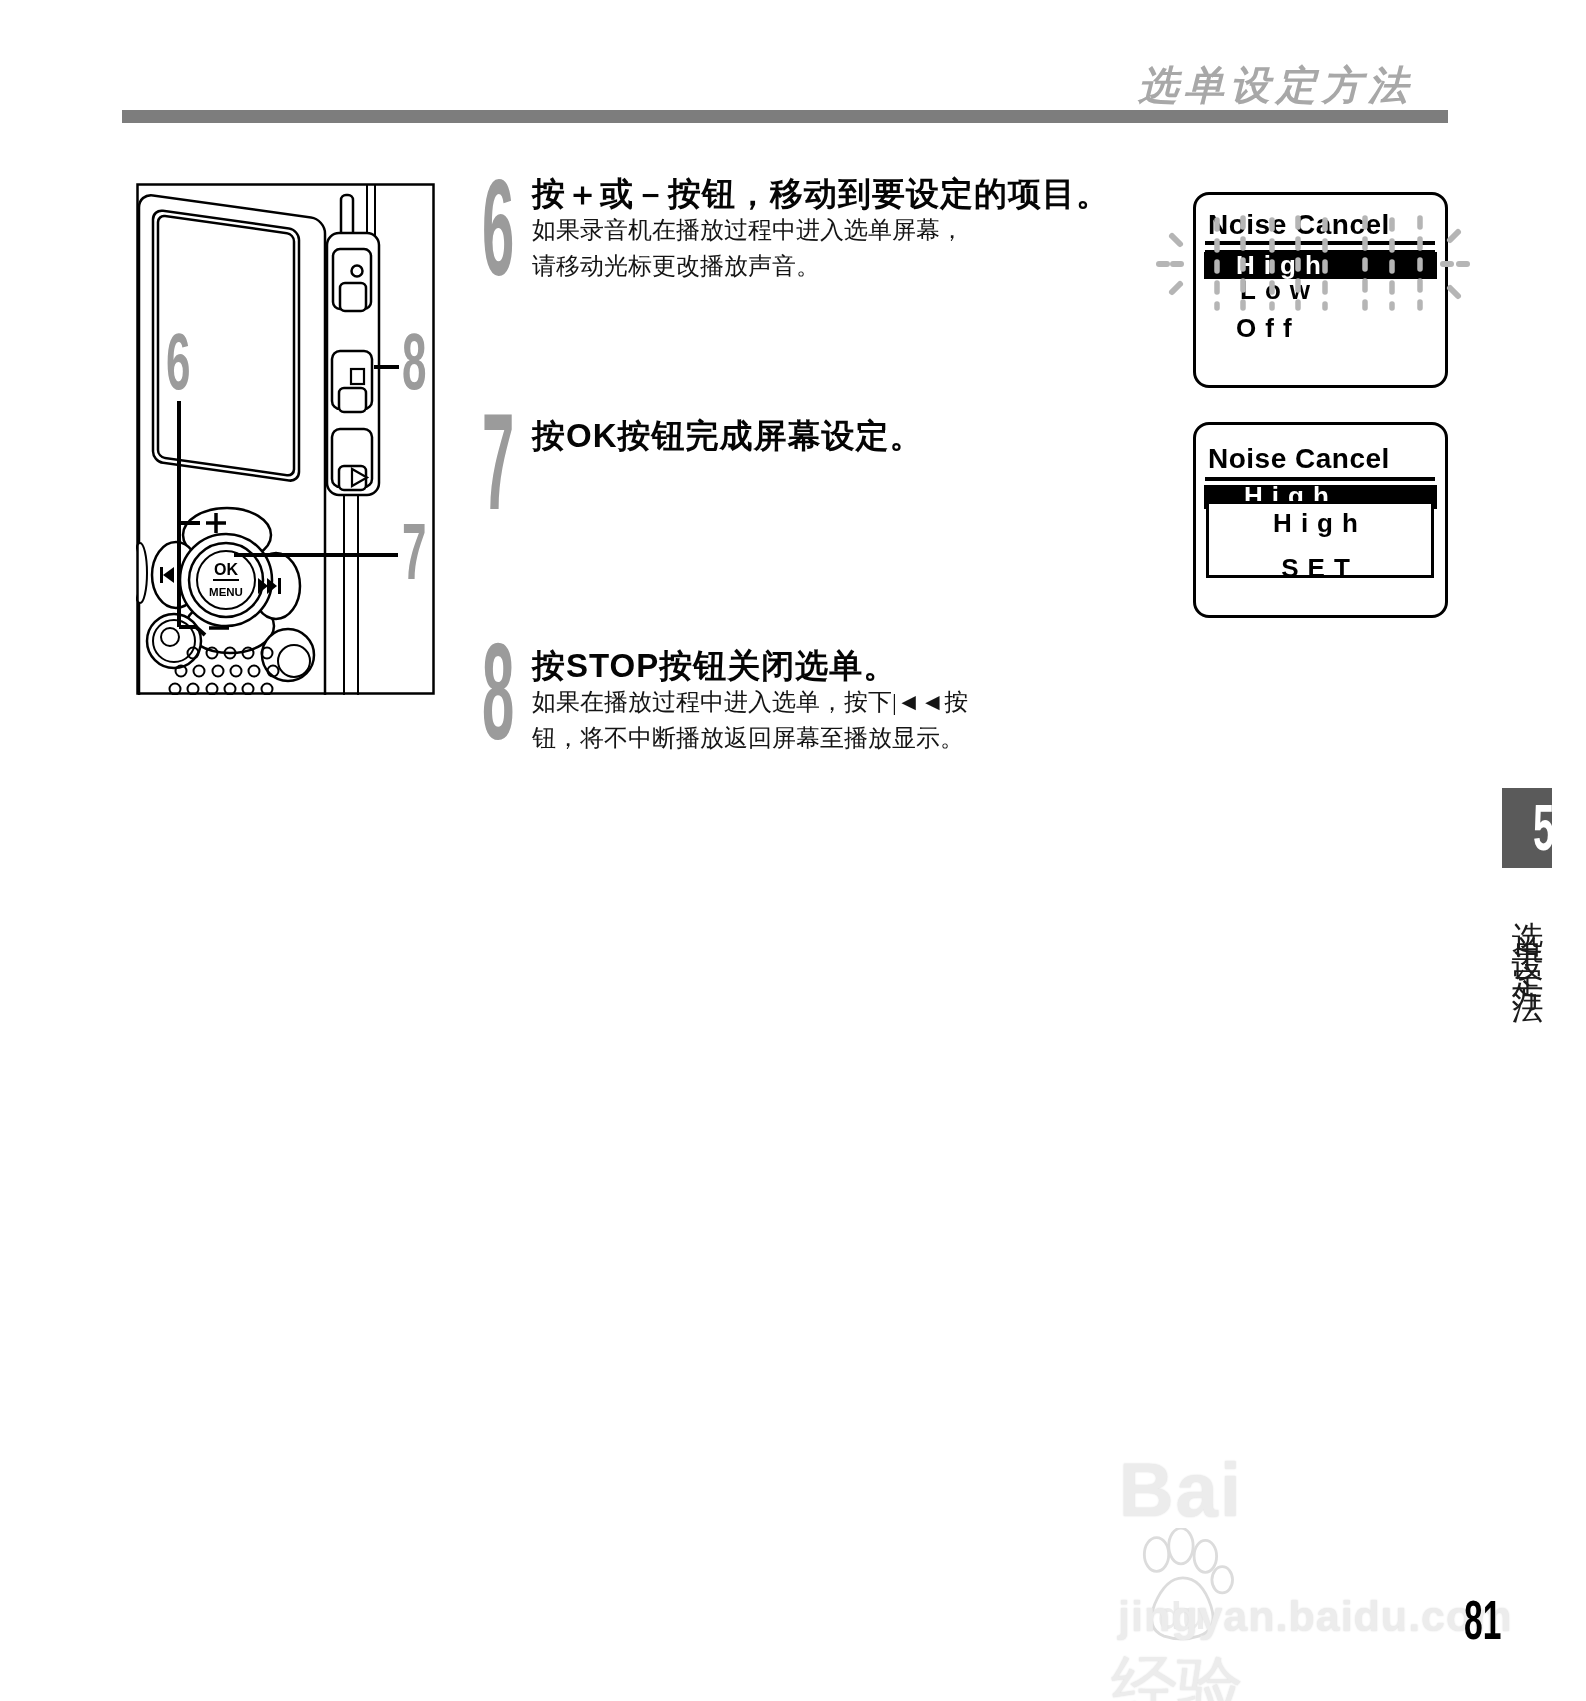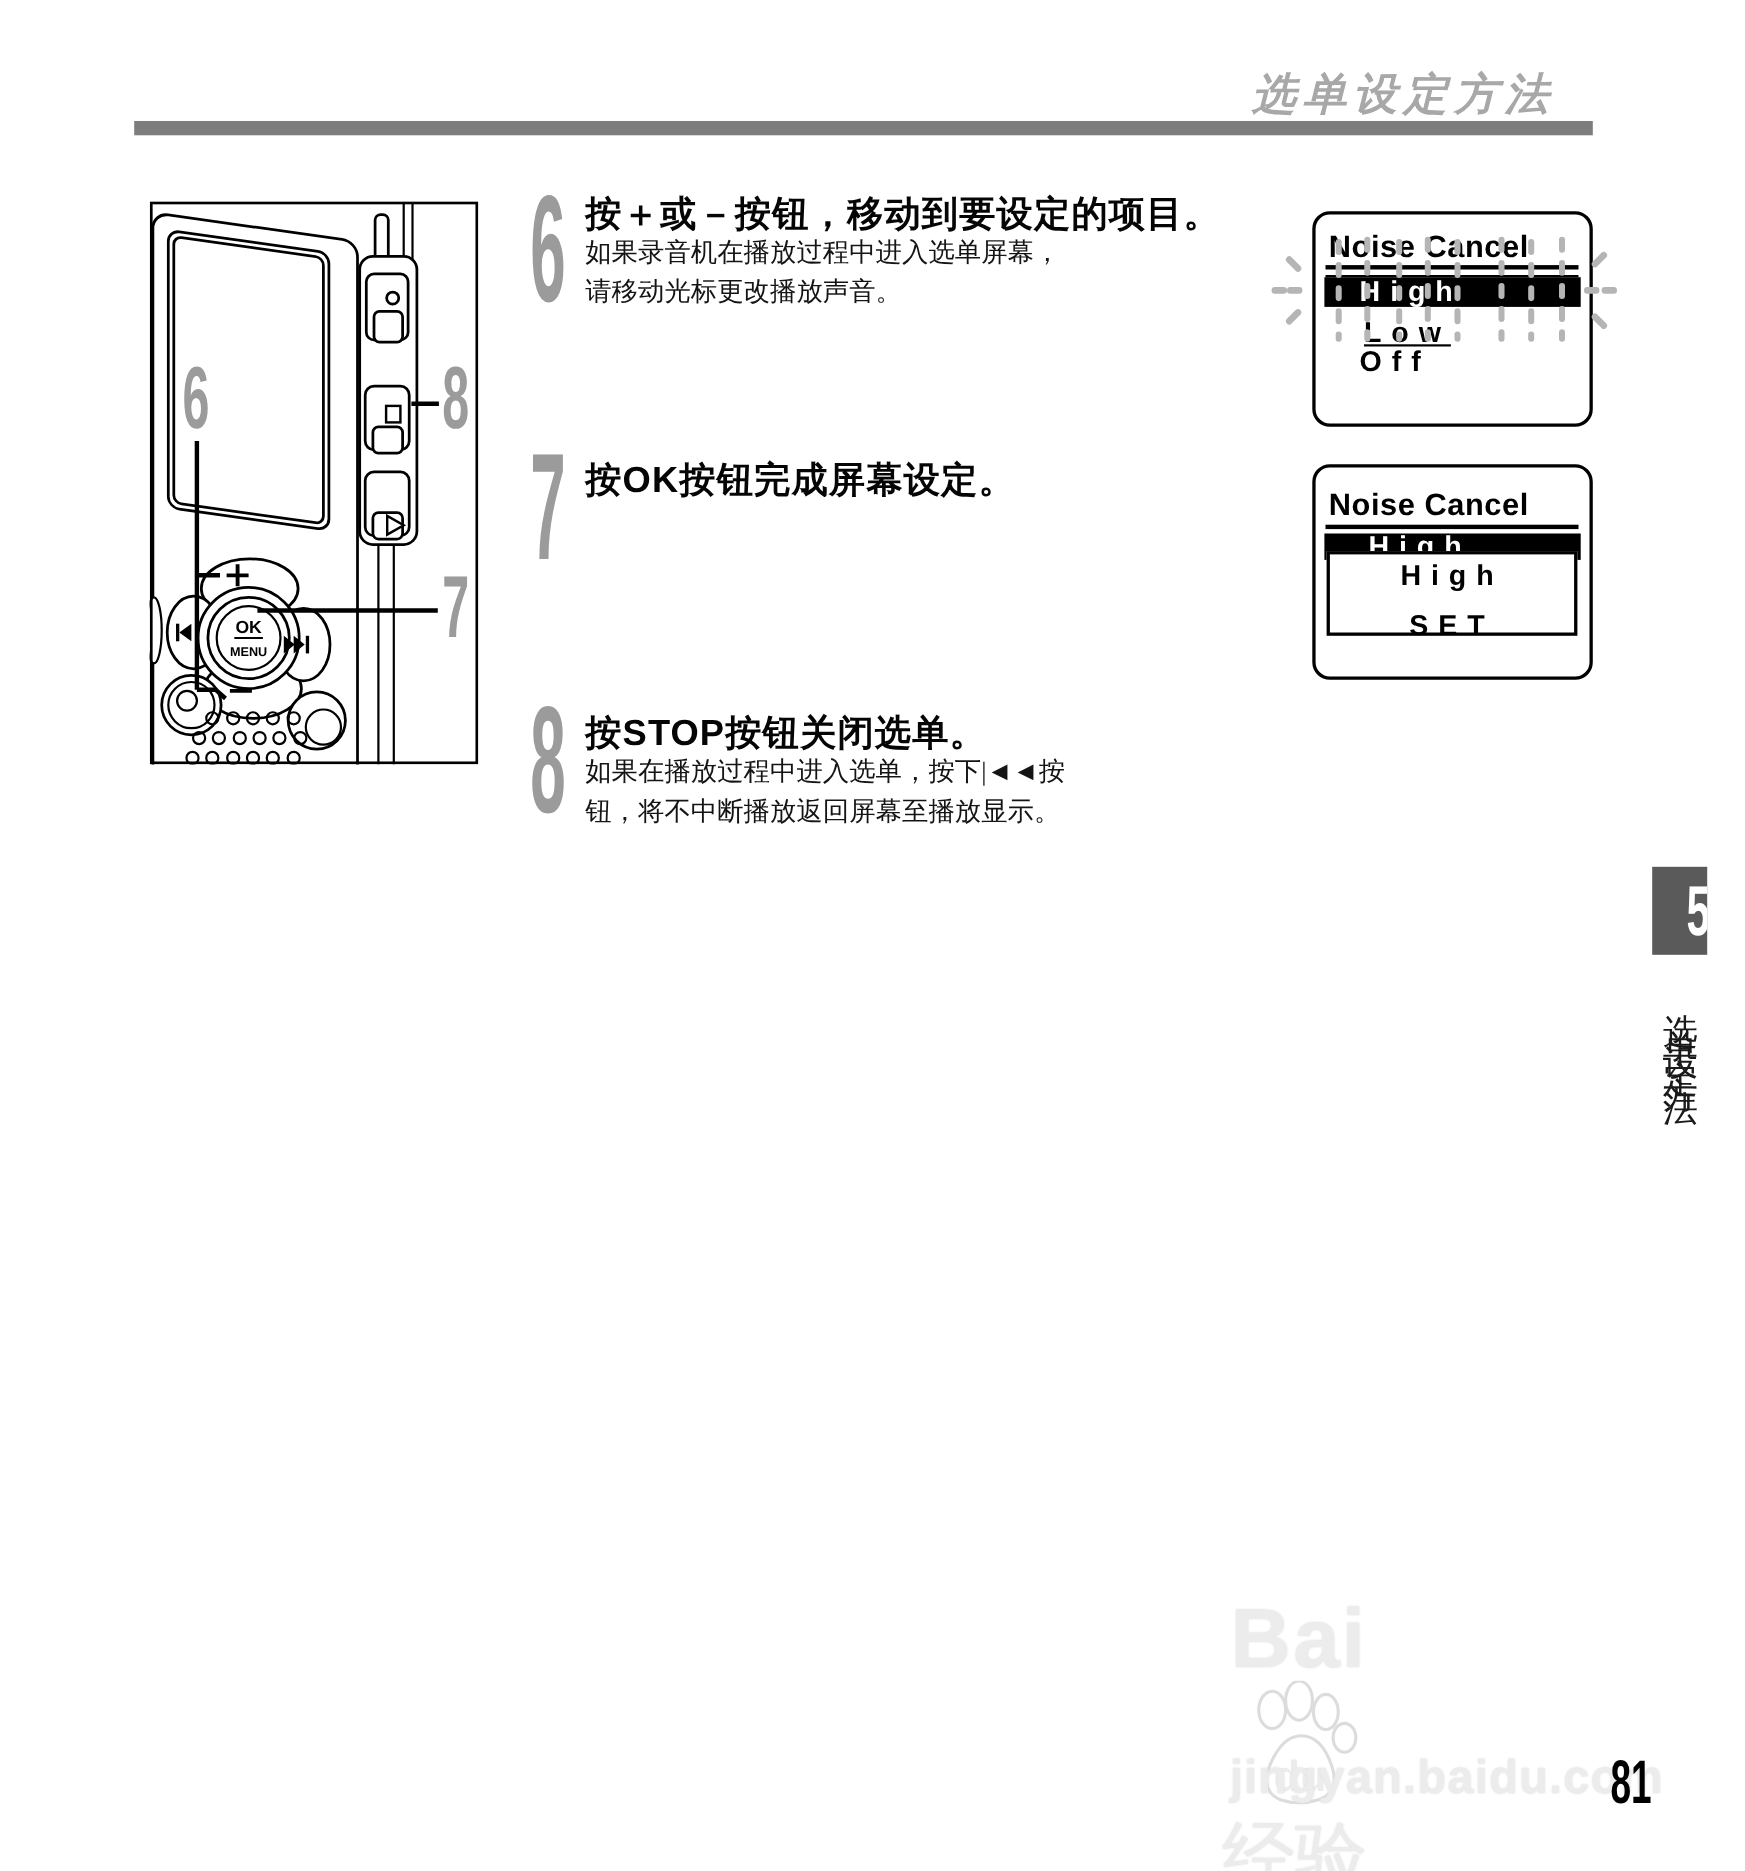--- a/index.html
+++ b/index.html
@@ -194,21 +194,21 @@
   <div class="step-body" style="top:684px;">
     <div>如果在播放过程中进入选单，按下|◄◄按</div>
     <div>钮，将不中断播放返回屏幕至播放显示。</div>
   </div>
 
   <div class="screen" style="top:192px;">
     <div class="inner">
       <div class="scr-title">Noise Cancel</div>
       <div class="scr-rule"></div>
       <div class="scr-bar">High</div>
-      <div class="scr-item" style="left:44px;top:92px;text-decoration:underline;">Low</div>
+      <div class="scr-item" style="left:44px;top:80px;">Low</div>
       <div class="scr-item" style="left:40px;top:118px;">Off</div>
     </div>
   </div>
 
   <svg class="dashes" viewBox="0 0 340 125">
     <g stroke="#b5b5b5" stroke-width="5.5" stroke-linecap="round" stroke-dasharray="9 12" fill="none">
       <line x1="62" y1="20" x2="62" y2="108"></line>
       <line x1="88" y1="18" x2="88" y2="108"></line>
       <line x1="117" y1="20" x2="117" y2="108"></line>
       <line x1="143" y1="18" x2="143" y2="108"></line>

